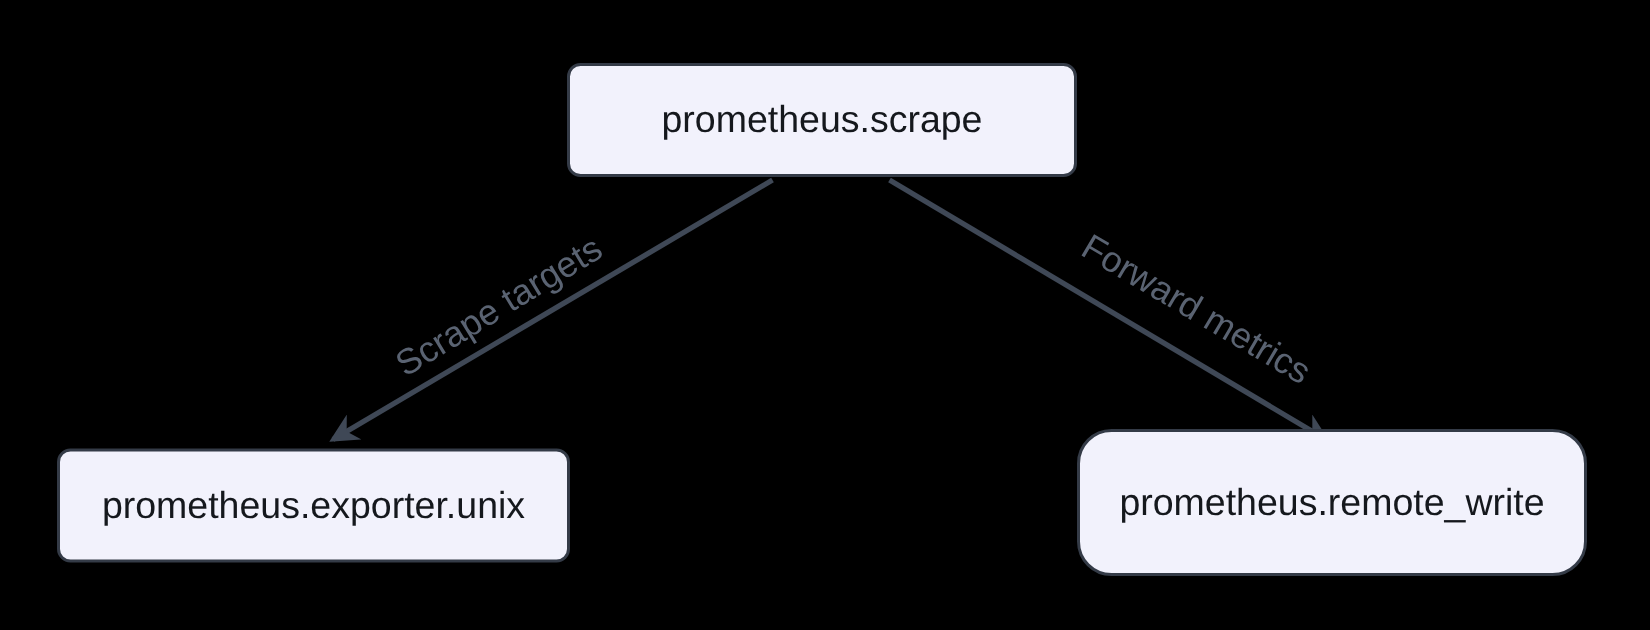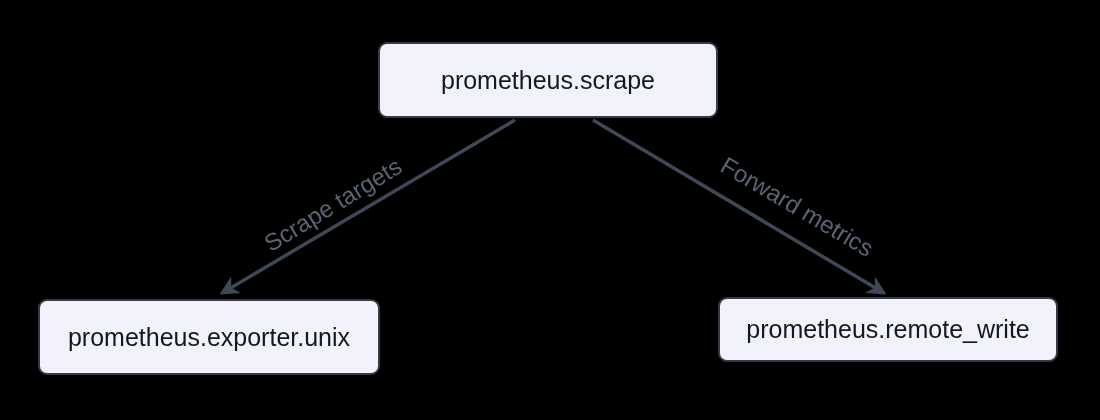--- a/index.html
+++ b/index.html
@@ -31,21 +31,21 @@
     display: flex;
     align-items: center;
     justify-content: center;
     color: #15181d;
     font-size: 25px;
     line-height: 1;
     white-space: nowrap;
   }
   .node-scrape       { left: 378px; top: 42px;  width: 340px; height: 76px; }
   .node-exporter     { left: 38px;  top: 299px; width: 342px; height: 76px; }
-  .node-remote-write { left: 718px; top: 297px; width: 340px; height: 65px; }
+  .node-remote-write { left: 718px; top: 286px; width: 340px; height: 98px; border-radius: 23px; }
   .edge-label {
     position: absolute;
     color: #5a6372;
     font-size: 24px;
     line-height: 1;
     white-space: nowrap;
     transform-origin: center center;
   }
   .label-scrape-targets {
     left: 333px; top: 205px;

